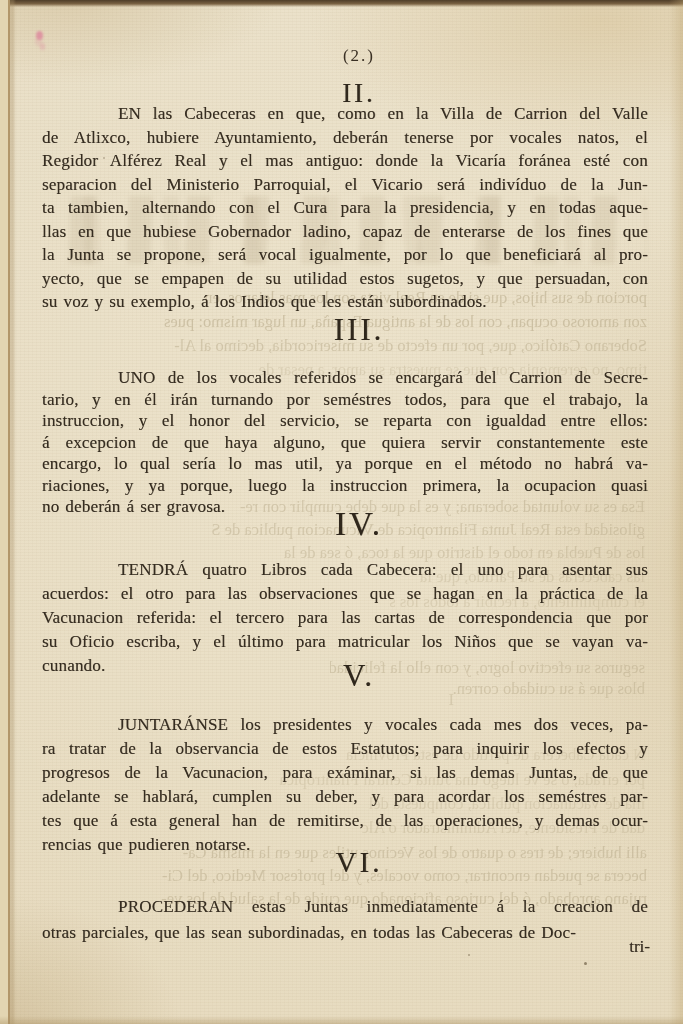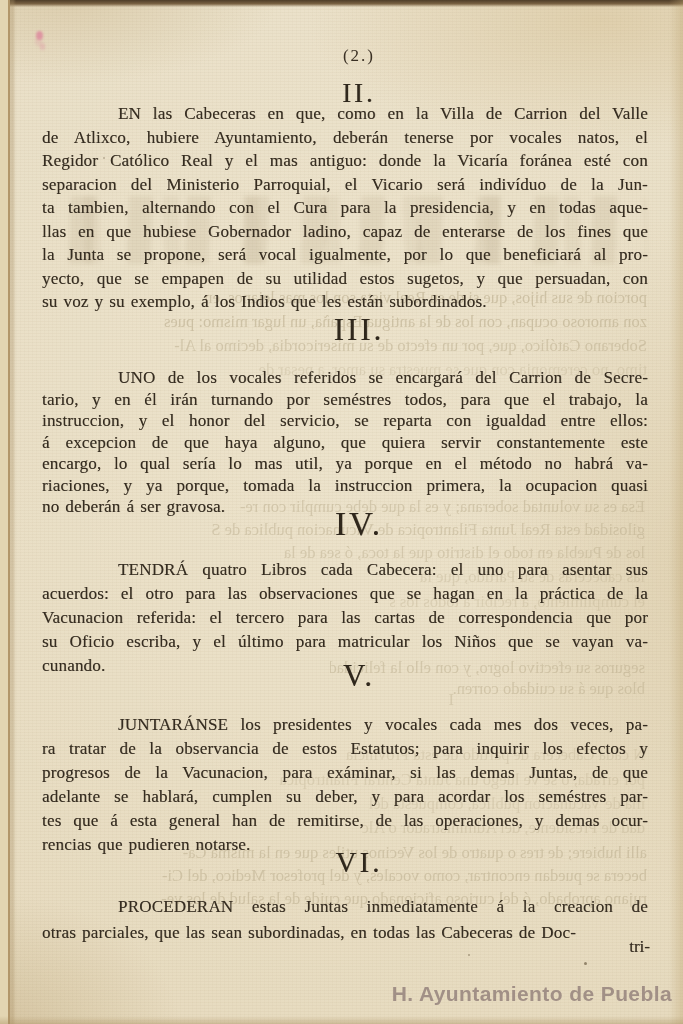--- a/index.html
+++ b/index.html
@@ -99,48 +99,47 @@
       <div class="bleed" style="left: 55px; top: 843px; width: 592px; opacity: 0.45;">alli hubiere; de tres o quatro de los Vecinos utiles que en la misma Ca-</div>
       <div class="bleed" style="left: 55px; top: 866px; width: 592px; opacity: 0.45;">becera se puedan encontrar, como vocales, y del profesor Medico, del Ci-</div>
       <div class="bleed" style="left: 55px; top: 889px; width: 592px; opacity: 0.45;">rujano aprobado, ó del curioso aficionado que cuide de la salud de los ve-</div>
     </div>
 
   <div class="pagenum">(2.)</div>
   <div id="sections">
       <div class="sec-head" style="top: 70px; font-size: 27px; margin-top: 8px;">II.</div>
       <div class="text-line first" style="top: 101px; height: 25.5px; line-height: 25.5px;">EN las Cabeceras en que, como en la Villa de Carrion del Valle</div>
       <div class="text-line" style="top: 124.5px; height: 25.5px; line-height: 25.5px;">de Atlixco, hubiere Ayuntamiento, deberán tenerse por vocales natos, el</div>
-      <div class="text-line" style="top: 148px; height: 25.5px; line-height: 25.5px;">Regidor Católico Real y el mas antiguo: donde la Vicaría foránea esté con</div>
+      <div class="text-line" style="top: 148px; height: 25.5px; line-height: 25.5px;">Regidor Alférez Real y el mas antiguo: donde la Vicaría foránea esté con</div>
       <div class="text-line" style="top: 171.5px; height: 25.5px; line-height: 25.5px;">separacion del Ministerio Parroquial, el Vicario será indivíduo de la Jun-</div>
       <div class="text-line" style="top: 195px; height: 25.5px; line-height: 25.5px;">ta tambien, alternando con el Cura para la presidencia, y en todas aque-</div>
       <div class="text-line" style="top: 218.5px; height: 25.5px; line-height: 25.5px;">llas en que hubiese Gobernador ladino, capaz de enterarse de los fines que</div>
       <div class="text-line" style="top: 242px; height: 25.5px; line-height: 25.5px;">la Junta se propone, será vocal igualmente, por lo que beneficiará al pro-</div>
       <div class="text-line" style="top: 265.5px; height: 25.5px; line-height: 25.5px;">yecto, que se empapen de su utilidad estos sugetos, y que persuadan, con</div>
       <div class="text-line last" style="top: 289px; height: 25.5px; line-height: 25.5px;">su voz y su exemplo, á los Indios que les están subordinados.</div>
       <div class="sec-head" style="top: 312px; font-size: 31px;">III.</div>
       <div class="text-line first" style="top: 366px; height: 23.5px; line-height: 23.5px;">UNO de los vocales referidos se encargará del Carrion de Secre-</div>
       <div class="text-line" style="top: 387.5px; height: 23.5px; line-height: 23.5px;">tario, y en él irán turnando por seméstres todos, para que el trabajo, la</div>
       <div class="text-line" style="top: 409px; height: 23.5px; line-height: 23.5px;">instruccion, y el honor del servicio, se reparta con igualdad entre ellos:</div>
       <div class="text-line" style="top: 430.5px; height: 23.5px; line-height: 23.5px;">á excepcion de que haya alguno, que quiera servir constantemente este</div>
       <div class="text-line" style="top: 452px; height: 23.5px; line-height: 23.5px;">encargo, lo qual sería lo mas util, ya porque en el método no habrá va-</div>
-      <div class="text-line" style="top: 473.5px; height: 23.5px; line-height: 23.5px;">riaciones, y ya porque, tomada la instruccion primera, la ocupacion quasi</div>
+      <div class="text-line" style="top: 473.5px; height: 23.5px; line-height: 23.5px;">riaciones, y ya porque, luego la instruccion primera, la ocupacion quasi</div>
       <div class="text-line last" style="top: 495px; height: 23.5px; line-height: 23.5px;">no deberán á ser gravosa.</div>
       <div class="sec-head" style="top: 506px; font-size: 33px;">IV.</div>
       <div class="text-line first" style="top: 557px; height: 26px; line-height: 26px;">TENDRÁ quatro Libros cada Cabecera: el uno para asentar sus</div>
       <div class="text-line" style="top: 581px; height: 26px; line-height: 26px;">acuerdos: el otro para las observaciones que se hagan en la práctica de la</div>
       <div class="text-line" style="top: 605px; height: 26px; line-height: 26px;">Vacunacion referida: el tercero para las cartas de correspondencia que por</div>
       <div class="text-line" style="top: 629px; height: 26px; line-height: 26px;">su Oficio escriba, y el último para matricular los Niños que se vayan va-</div>
       <div class="text-line last" style="top: 653px; height: 26px; line-height: 26px;">cunando.</div>
       <div class="sec-head" style="top: 658px; font-size: 31px;">V.</div>
       <div class="text-line first" style="top: 712px; height: 26px; line-height: 26px;">JUNTARÁNSE los presidentes y vocales cada mes dos veces, pa-</div>
       <div class="text-line" style="top: 736px; height: 26px; line-height: 26px;">ra tratar de la observancia de estos Estatutos; para inquirir los efectos y</div>
       <div class="text-line" style="top: 760px; height: 26px; line-height: 26px;">progresos de la Vacunacion, para exáminar, si las demas Juntas, de que</div>
       <div class="text-line" style="top: 784px; height: 26px; line-height: 26px;">adelante se hablará, cumplen su deber, y para acordar los seméstres par-</div>
       <div class="text-line" style="top: 808px; height: 26px; line-height: 26px;">tes que á esta general han de remitirse, de las operaciones, y demas ocur-</div>
       <div class="text-line last" style="top: 832px; height: 26px; line-height: 26px;">rencias que pudieren notarse.</div>
       <div class="sec-head" style="top: 846px; font-size: 29px;">VI.</div>
       <div class="text-line first" style="top: 893px; height: 28px; line-height: 28px;">PROCEDERAN estas Juntas inmediatamente á la creacion de</div>
       <div class="text-line last" style="top: 919px; height: 28px; line-height: 28px;">otras parciales, que las sean subordinadas, en todas las Cabeceras de Doc-</div>
     </div>
   <div class="catchword">tri-</div>
 
-  <div class="watermark">H. Ayuntamiento de Puebla</div>
 </div>
 
 </body></html>

